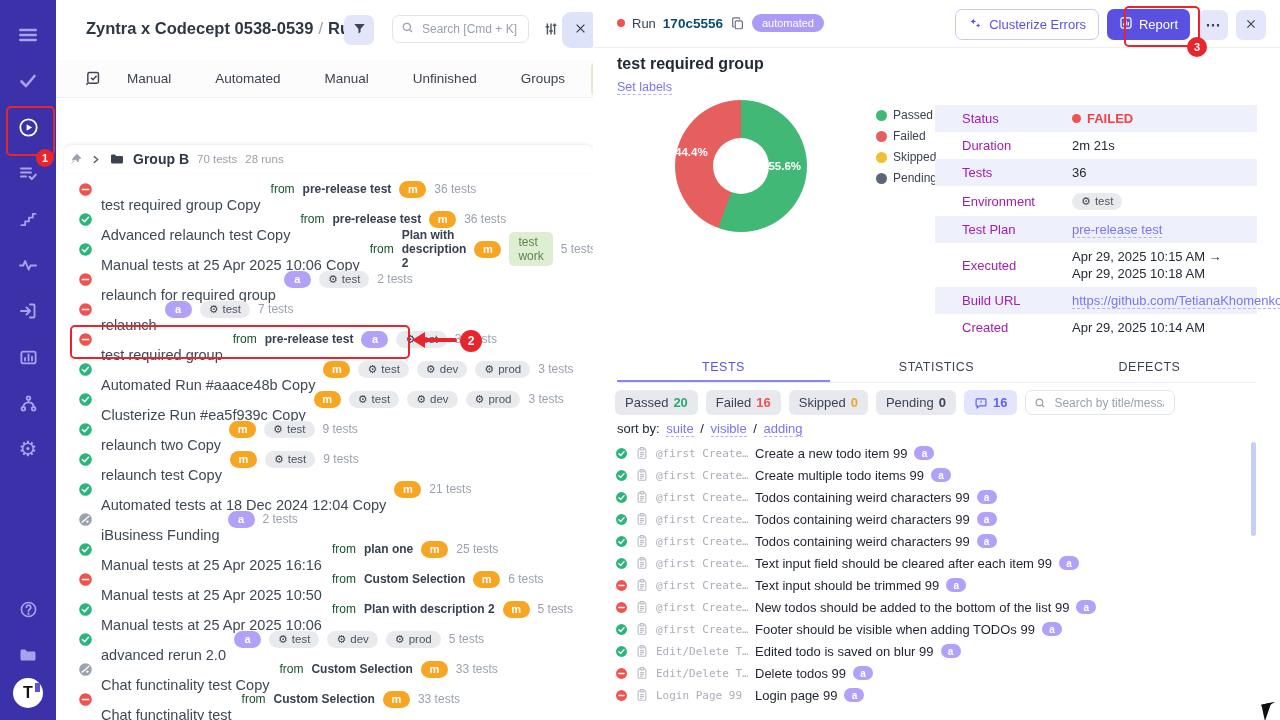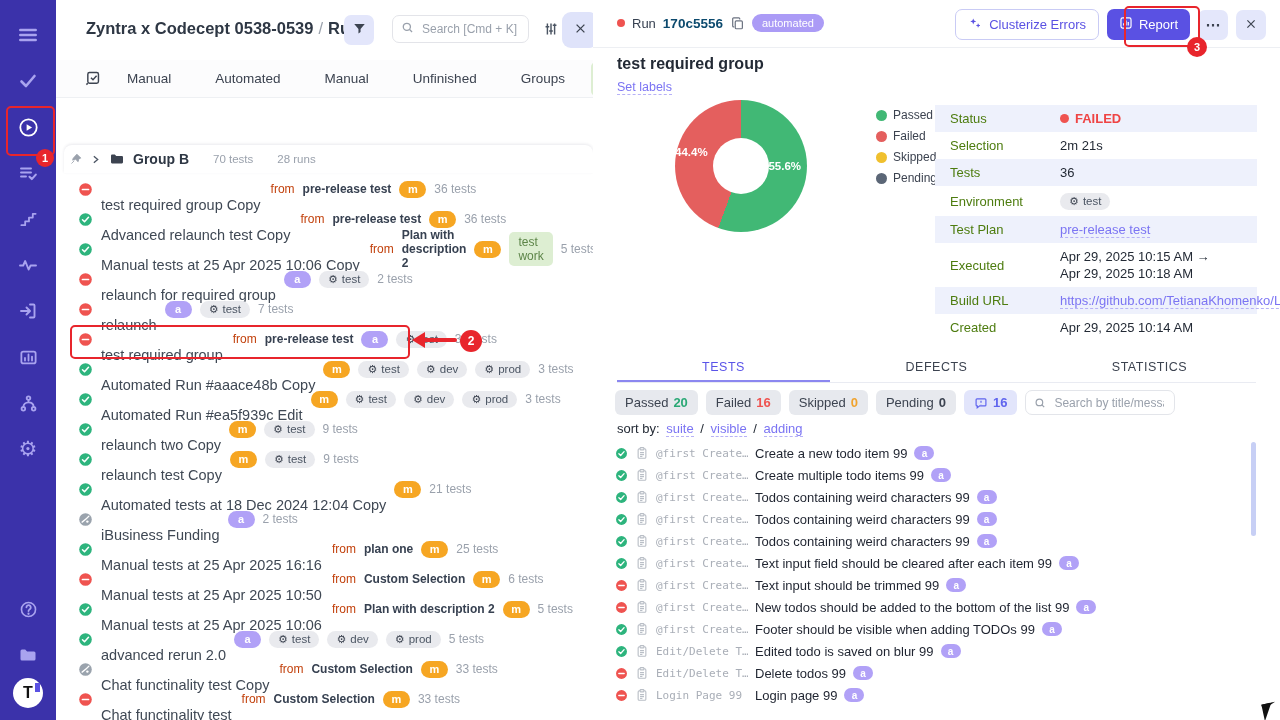--- a/index.html
+++ b/index.html
@@ -34,26 +34,26 @@
                 display:flex;align-items:center;justify-content:center;color:#3c4350;cursor:pointer;}
 
   .lp-tabs{position:absolute;left:0;top:60px;width:100%;height:38px;display:flex;align-items:center;gap:26px;
            padding-left:28px;box-sizing:border-box;border-bottom:1px solid #eef0f3;background:#fcfcfd;}
   .lp-tab{font-size:13.5px;color:#3c4350;cursor:pointer;white-space:nowrap;}
   .chip-green{background:#ddeed2;color:#5d8549;border-radius:5px;padding:3px 9px;font-size:12px;cursor:pointer;}
 
   .group-row{position:absolute;left:8px;top:145px;right:0;height:28px;background:#fff;border-radius:8px 8px 0 0;
              box-shadow:0 -1px 3px rgba(40,40,80,.10);display:flex;align-items:center;gap:8px;padding-left:6px;}
   .group-name{font-size:14px;font-weight:700;color:#2e3744;}
-  .group-meta{font-size:11.5px;color:#9aa1ac;margin-left:16px;}
+  .group-meta{font-size:11.5px;color:#9aa1ac;}
 
   .runs-list{position:absolute;left:0;top:174px;width:100%;}
   .run-row{display:flex;align-items:center;gap:8px;height:30px;padding-left:22px;cursor:pointer;}
   .run-name{font-size:14.5px;color:#3f4854;white-space:nowrap;margin-top:32px;}
-  .run-from{font-size:12px;color:#c2410c;margin-left:2px;}
+  .run-from{font-size:12px;color:#14532d;margin-left:2px;}
   .run-plan{font-size:12px;font-weight:700;color:#374151;}
   .badge-run{min-width:13px;height:17px;border-radius:9px;color:#fff;font-size:11px;font-weight:700;
              display:inline-flex;align-items:center;justify-content:center;padding:0 7px;}
   .badge-m{background:var(--badge-m,#f6a623);}
   .badge-a{background:var(--badge-a,#b1a1f7);}
   .env-chip{background:#e9eaee;border-radius:10px;padding:2px 9px;font-size:11.5px;color:#4b5563;
             display:inline-flex;align-items:center;gap:4px;}
   .env-gear{font-family:"DejaVu Sans",sans-serif;font-size:11px;color:#3c4350;}
   .run-count{font-size:12px;color:#9aa1ac;white-space:nowrap;}
   .st-ic{flex:0 0 auto;display:flex;}
@@ -86,21 +86,21 @@
   .dl-left{left:0px;top:46px;}
   .dl-right{right:6px;top:60px;}
 
   .legend{position:absolute;left:283px;top:108px;display:flex;flex-direction:column;gap:7px;}
   .lg-item{display:flex;align-items:center;gap:6px;font-size:12px;color:#3c4350;}
   .lg-dot{width:11px;height:11px;border-radius:50%;}
 
   .details{position:absolute;left:342px;top:105px;width:322px;}
   .d-row{display:flex;align-items:center;min-height:27px;padding-left:15px;box-sizing:border-box;}
   .d-row:nth-child(odd){background:#eef1fc;}
-  .d-label{width:110px;flex:0 0 110px;font-size:13px;color:#4d7c0f;}
+  .d-label{width:110px;flex:0 0 110px;font-size:13px;color:#a21caf;margin-left:12px;}
   .d-val{font-size:13px;color:#232a35;}
   .d-status{color:#ef4444;font-weight:700;display:flex;align-items:center;gap:6px;}
   .d-status .dot-red{width:9px;height:9px;}
   .d-2line{line-height:17px;padding:5px 0;}
   .d-link{font-size:13px;}
 
   .rp-tabs{position:absolute;left:24px;right:24px;top:355px;height:27px;display:flex;border-bottom:1px solid #e9ebf2;}
   .rp-tab{flex:1;text-align:center;font-size:12.5px;letter-spacing:.5px;color:#3c4350;cursor:pointer;padding-top:5px;box-sizing:border-box;}
   .rp-tab.active{color:#5a54e8;border-bottom:2px solid #8b87f0;}
 
@@ -399,21 +399,21 @@
           </span>
           <span class="run-count">3 tests</span>
         </div>
         <div class="run-row">
           <span class="st-ic">
             <svg width="15" height="15" viewBox="0 0 20 20">
               <circle cx="10" cy="10" r="8.4" fill="#2db47d"></circle>
               <path d="M6 10.4l2.7 2.7 5.3-6" stroke="#fff" stroke-width="2" fill="none" stroke-linecap="round" stroke-linejoin="round"></path>
             </svg>
           </span>
-          <span class="run-name">Automated Run #ea5f939c Edit</span>
+          <span class="run-name">Clusterize Run #ea5f939c Copy</span>
           <span class="badge-run badge-m">m</span>
           <span class="env-chip">
             <span class="env-gear">⚙</span>
             <span>test</span>
           </span>
           <span class="env-chip">
             <span class="env-gear">⚙</span>
             <span>dev</span>
           </span>
           <span class="env-chip">
@@ -637,21 +637,21 @@
 
     <div class="details" id="details">
         <div class="d-row">
           <span class="d-label">Status</span>
           <span class="d-val d-status">
             <span class="dot-red"></span>
             <span>FAILED</span>
           </span>
         </div>
         <div class="d-row">
-          <span class="d-label">Selection</span>
+          <span class="d-label">Duration</span>
           <span class="d-val">2m 21s</span>
         </div>
         <div class="d-row">
           <span class="d-label">Tests</span>
           <span class="d-val">36</span>
         </div>
         <div class="d-row" style="min-height: 30px;">
           <span class="d-label">Environment</span>
           <span class="env-chip">
             <span class="env-gear">⚙</span>
@@ -674,22 +674,22 @@
           <span class="d-link link-dashed">https://github.com/TetianaKhomenko/Lo...</span>
         </div>
         <div class="d-row">
           <span class="d-label">Created</span>
           <span class="d-val">Apr 29, 2025 10:14 AM</span>
         </div>
       </div>
 
     <div class="rp-tabs" id="rp-tabs">
         <div class="rp-tab active">TESTS</div>
+        <div class="rp-tab">STATISTICS</div>
         <div class="rp-tab">DEFECTS</div>
-        <div class="rp-tab">STATISTICS</div>
       </div>
 
     <div class="filter-row" id="filter-row">
         <div class="chip">
           <span>Passed</span>
           <b style="color: rgb(42, 168, 117);">20</b>
         </div>
         <div class="chip">
           <span>Failed</span>
           <b style="color: rgb(239, 83, 80);">16</b>

